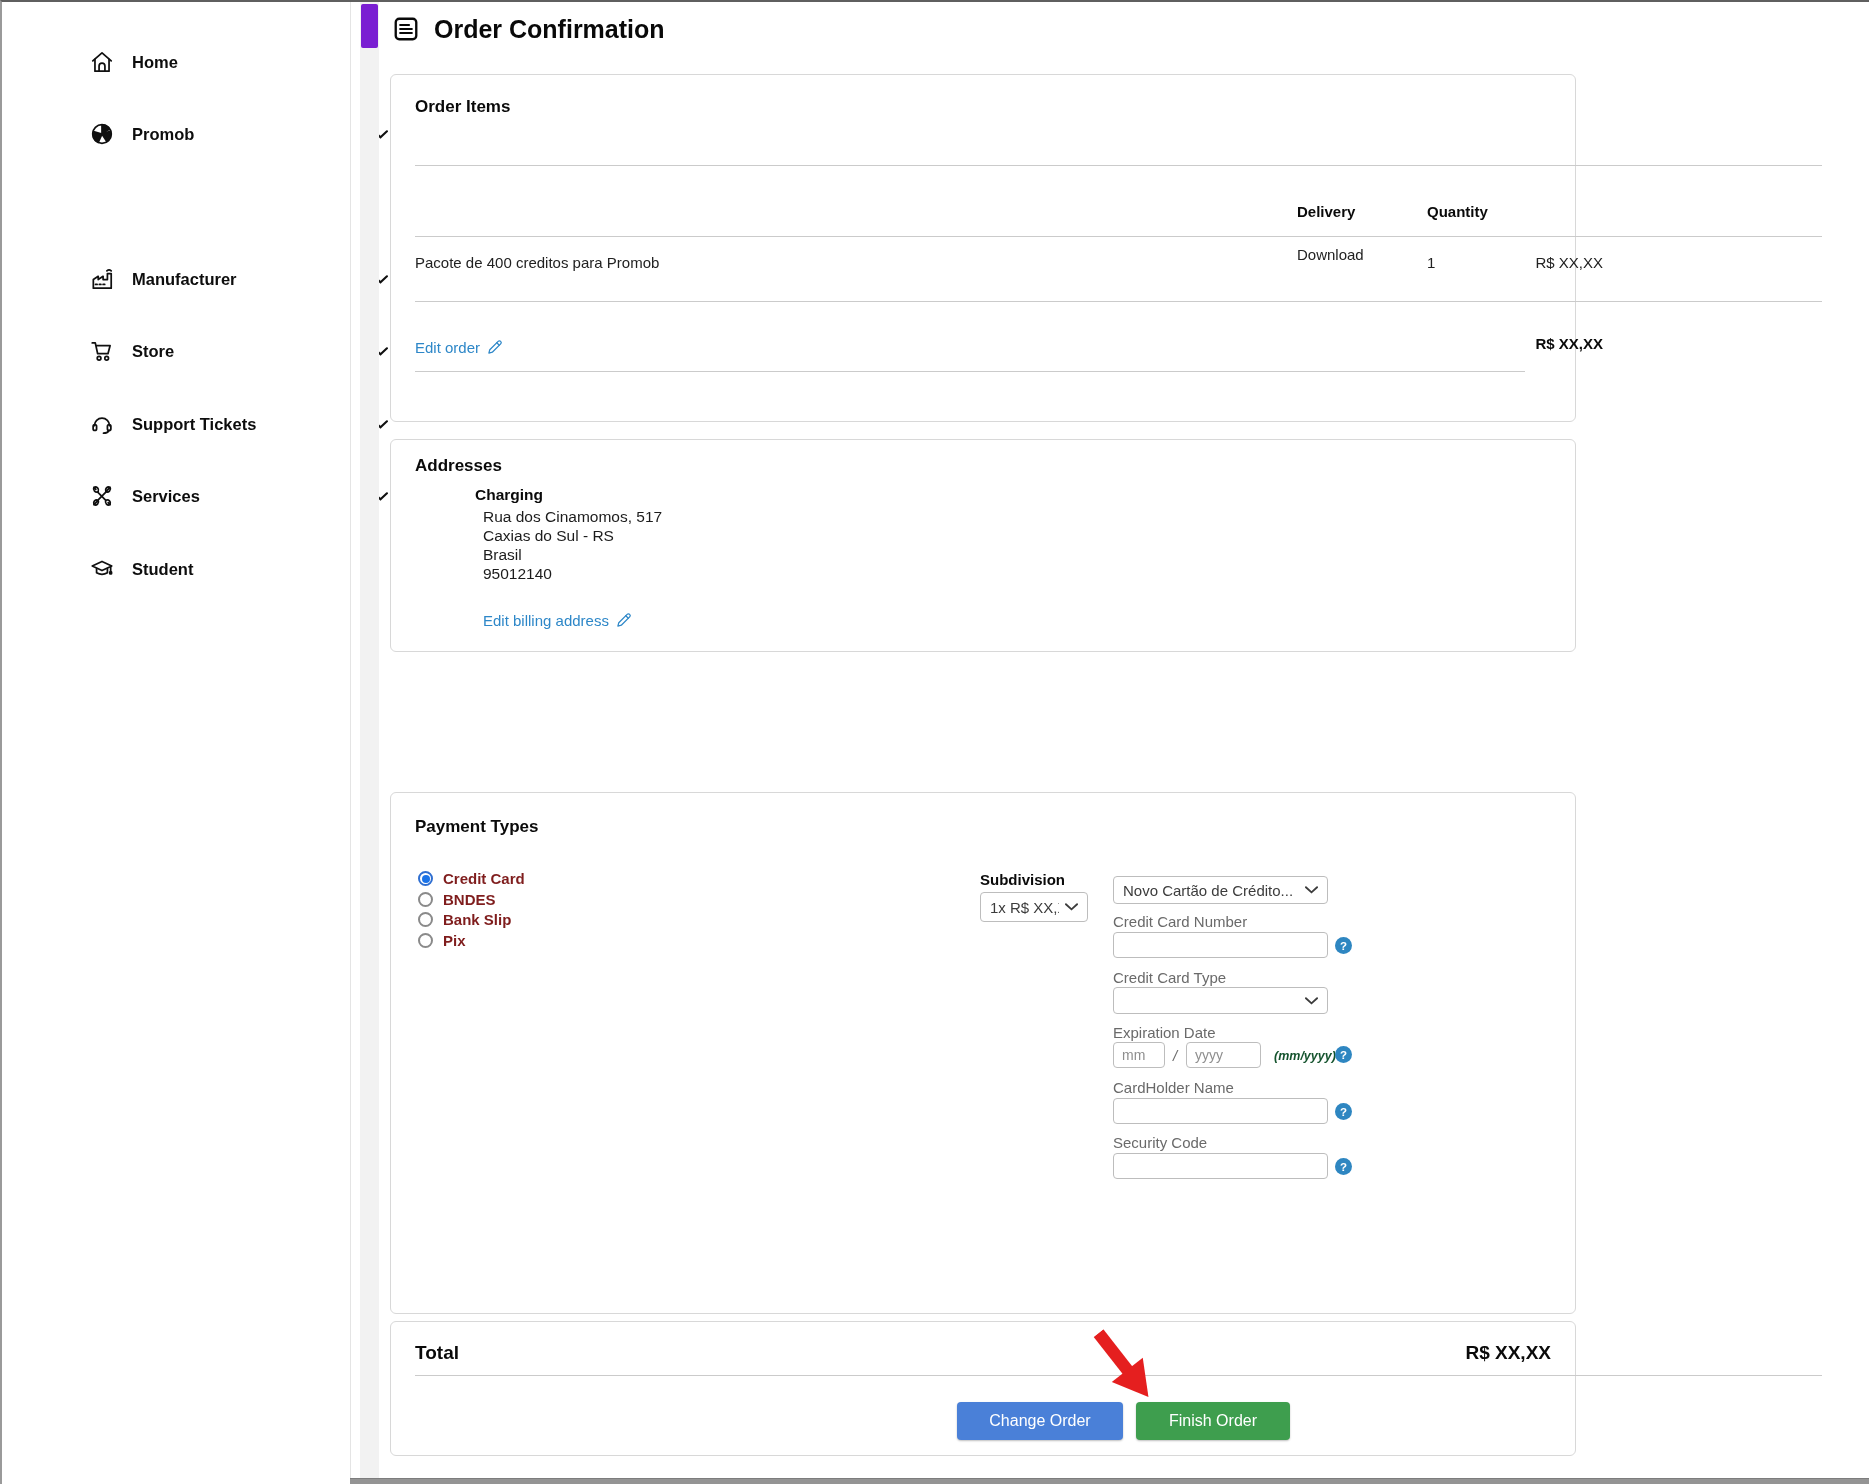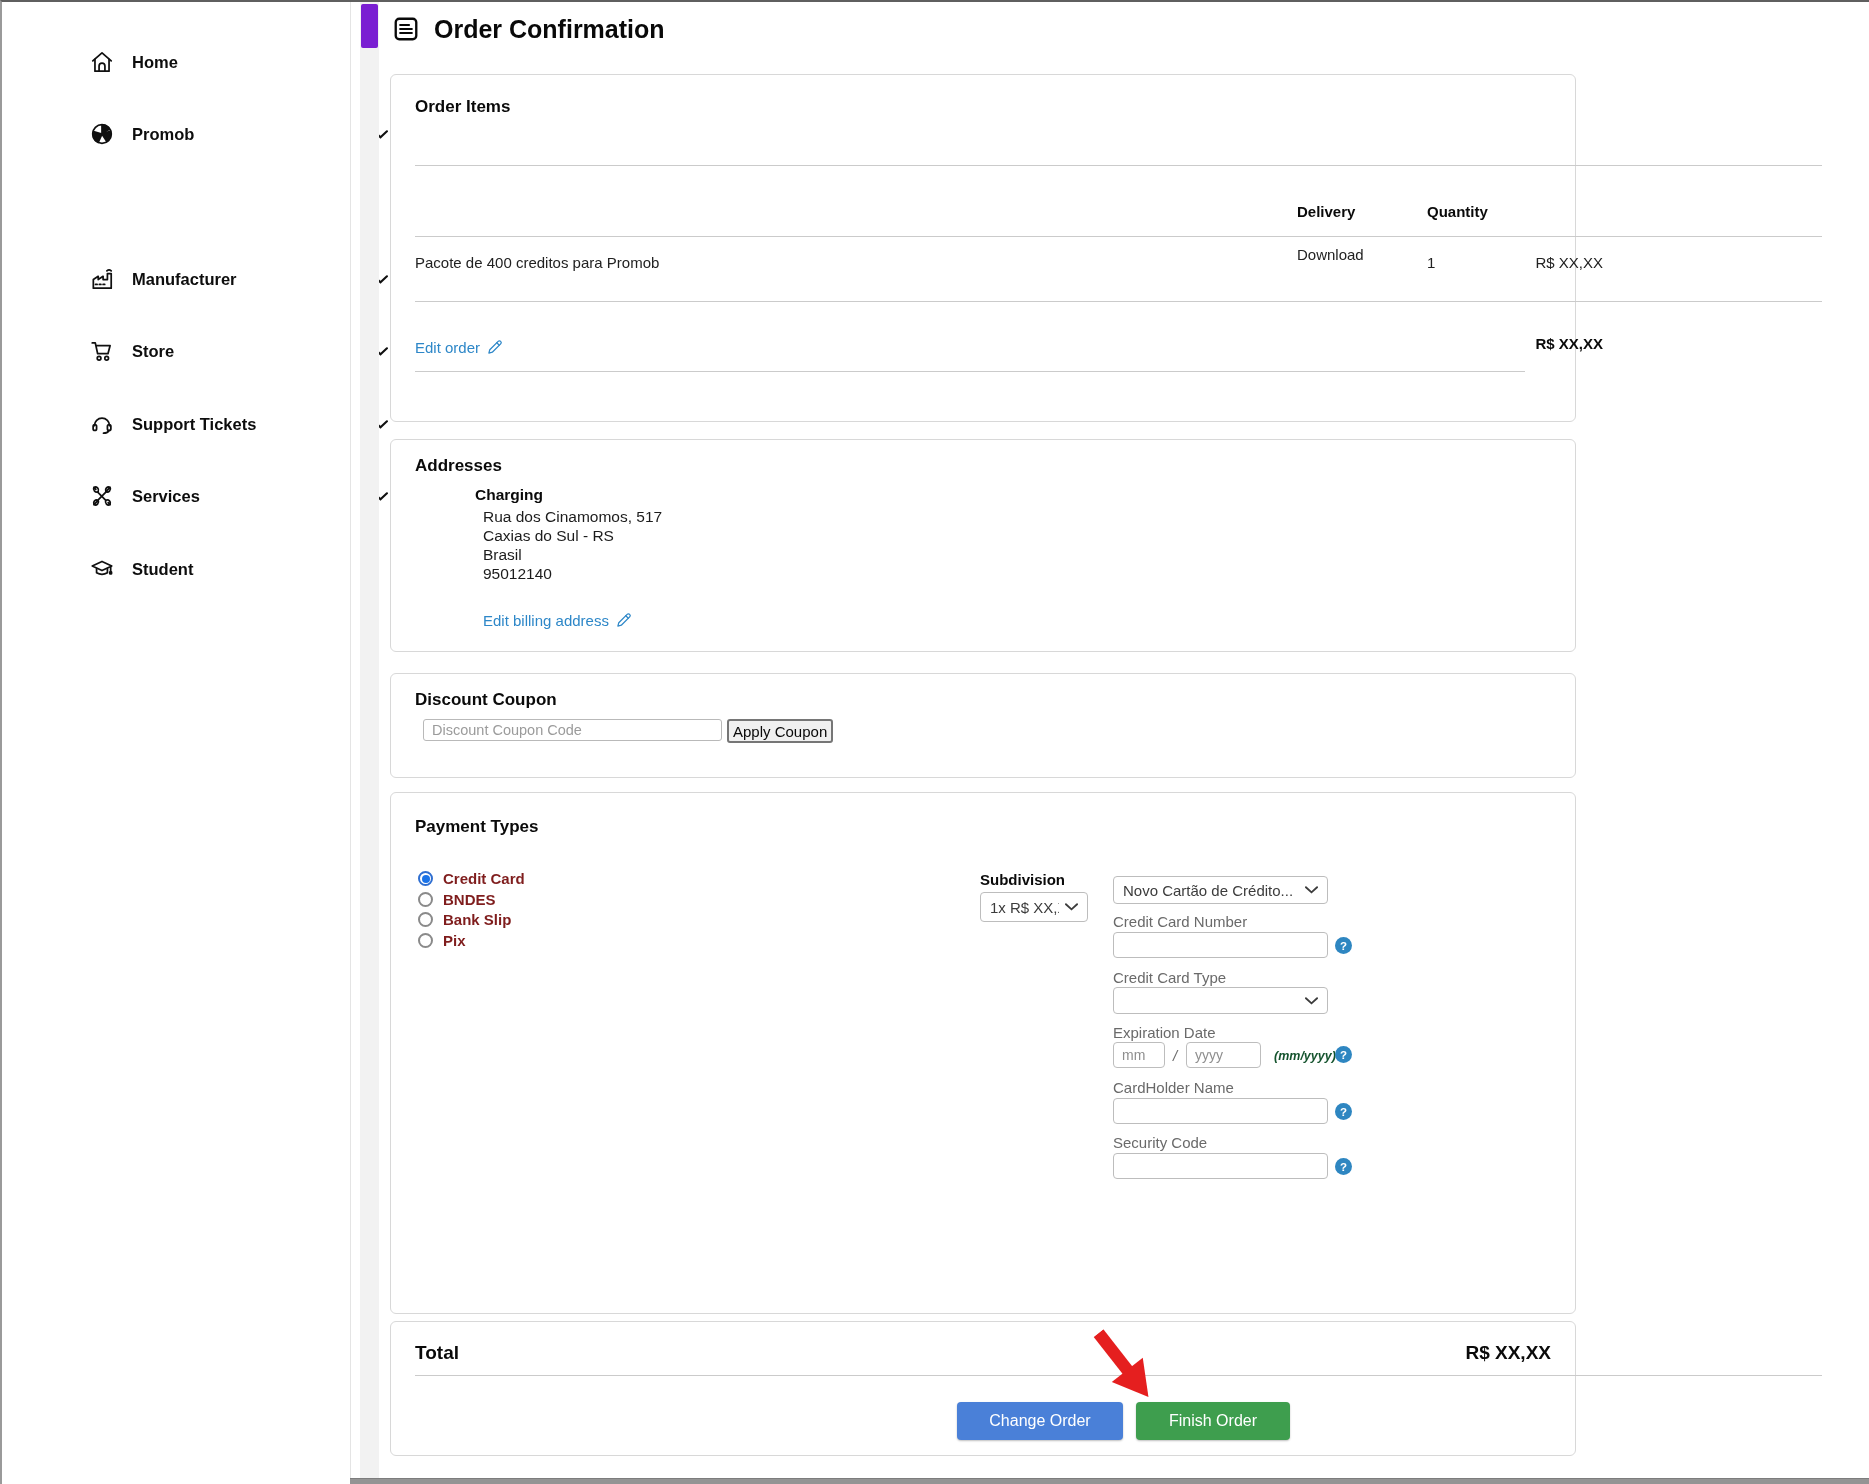--- a/index.html
+++ b/index.html
@@ -226,25 +226,20 @@
     <span class="addr-l" style="top:125px;">95012140</span>
     <a class="link" style="position:absolute;left:92px;top:171px;">
       <span>Edit billing address</span>
       <svg class="pencil" viewBox="0 0 20 20">
         <path d="M3.2 16.8 l1-3.8 L13.5 3.7 a1.9 1.9 0 0 1 2.8 2.8 L7 15.8 Z"></path>
           <path d="M12 5.2 l2.8 2.8"></path>
       </svg>
     </a>
   </section>
 
-  <section class="card" style="top:671px;height:105px;">
-    <h2 style="top:16px;">Discount Coupon</h2>
-    <input class="tinput" style="left: 32px; top: 45px; width: 299px; height: 22px;" type="text" placeholder="Discount Coupon Code">
-    <button class="native-btn" style="left:336px;top:45px;height:24px;">Apply Coupon</button>
-  </section>
 
   <section class="card" style="top:790px;height:522px;">
     <h2 style="top:24px;">Payment Types</h2>
 
     <div class="radio-row" style="left:27px;top:77px;">
       <span class="rad on"></span>
       <span class="rlbl">Credit Card</span>
     </div>
     <div class="radio-row" style="left:27px;top:98px;">
       <span class="rad"></span>

